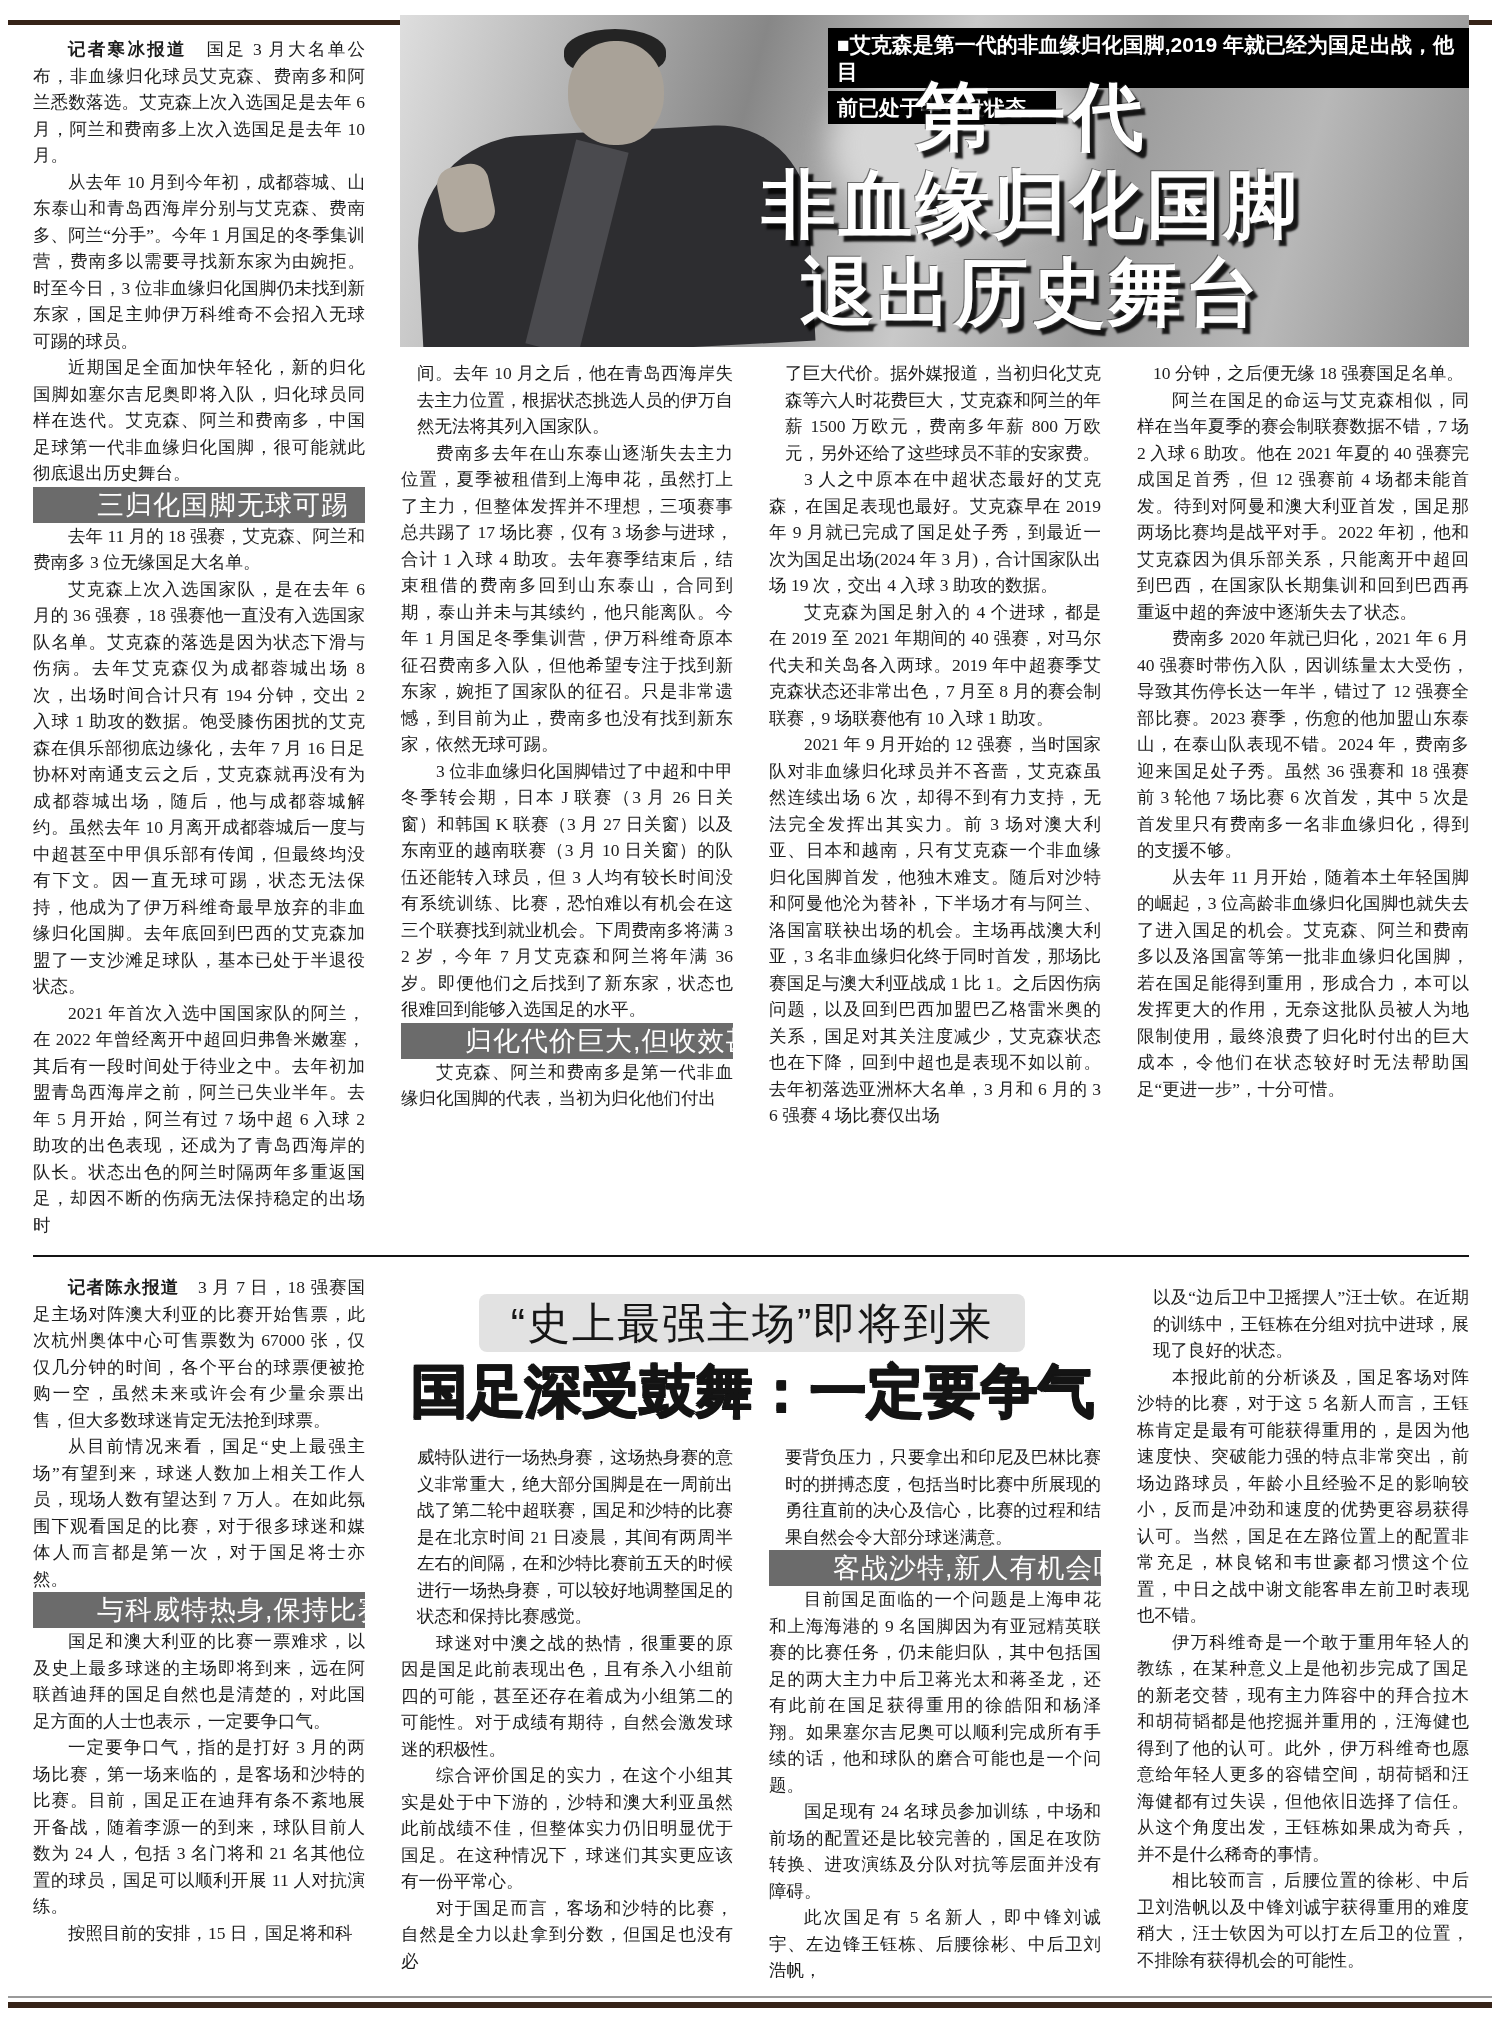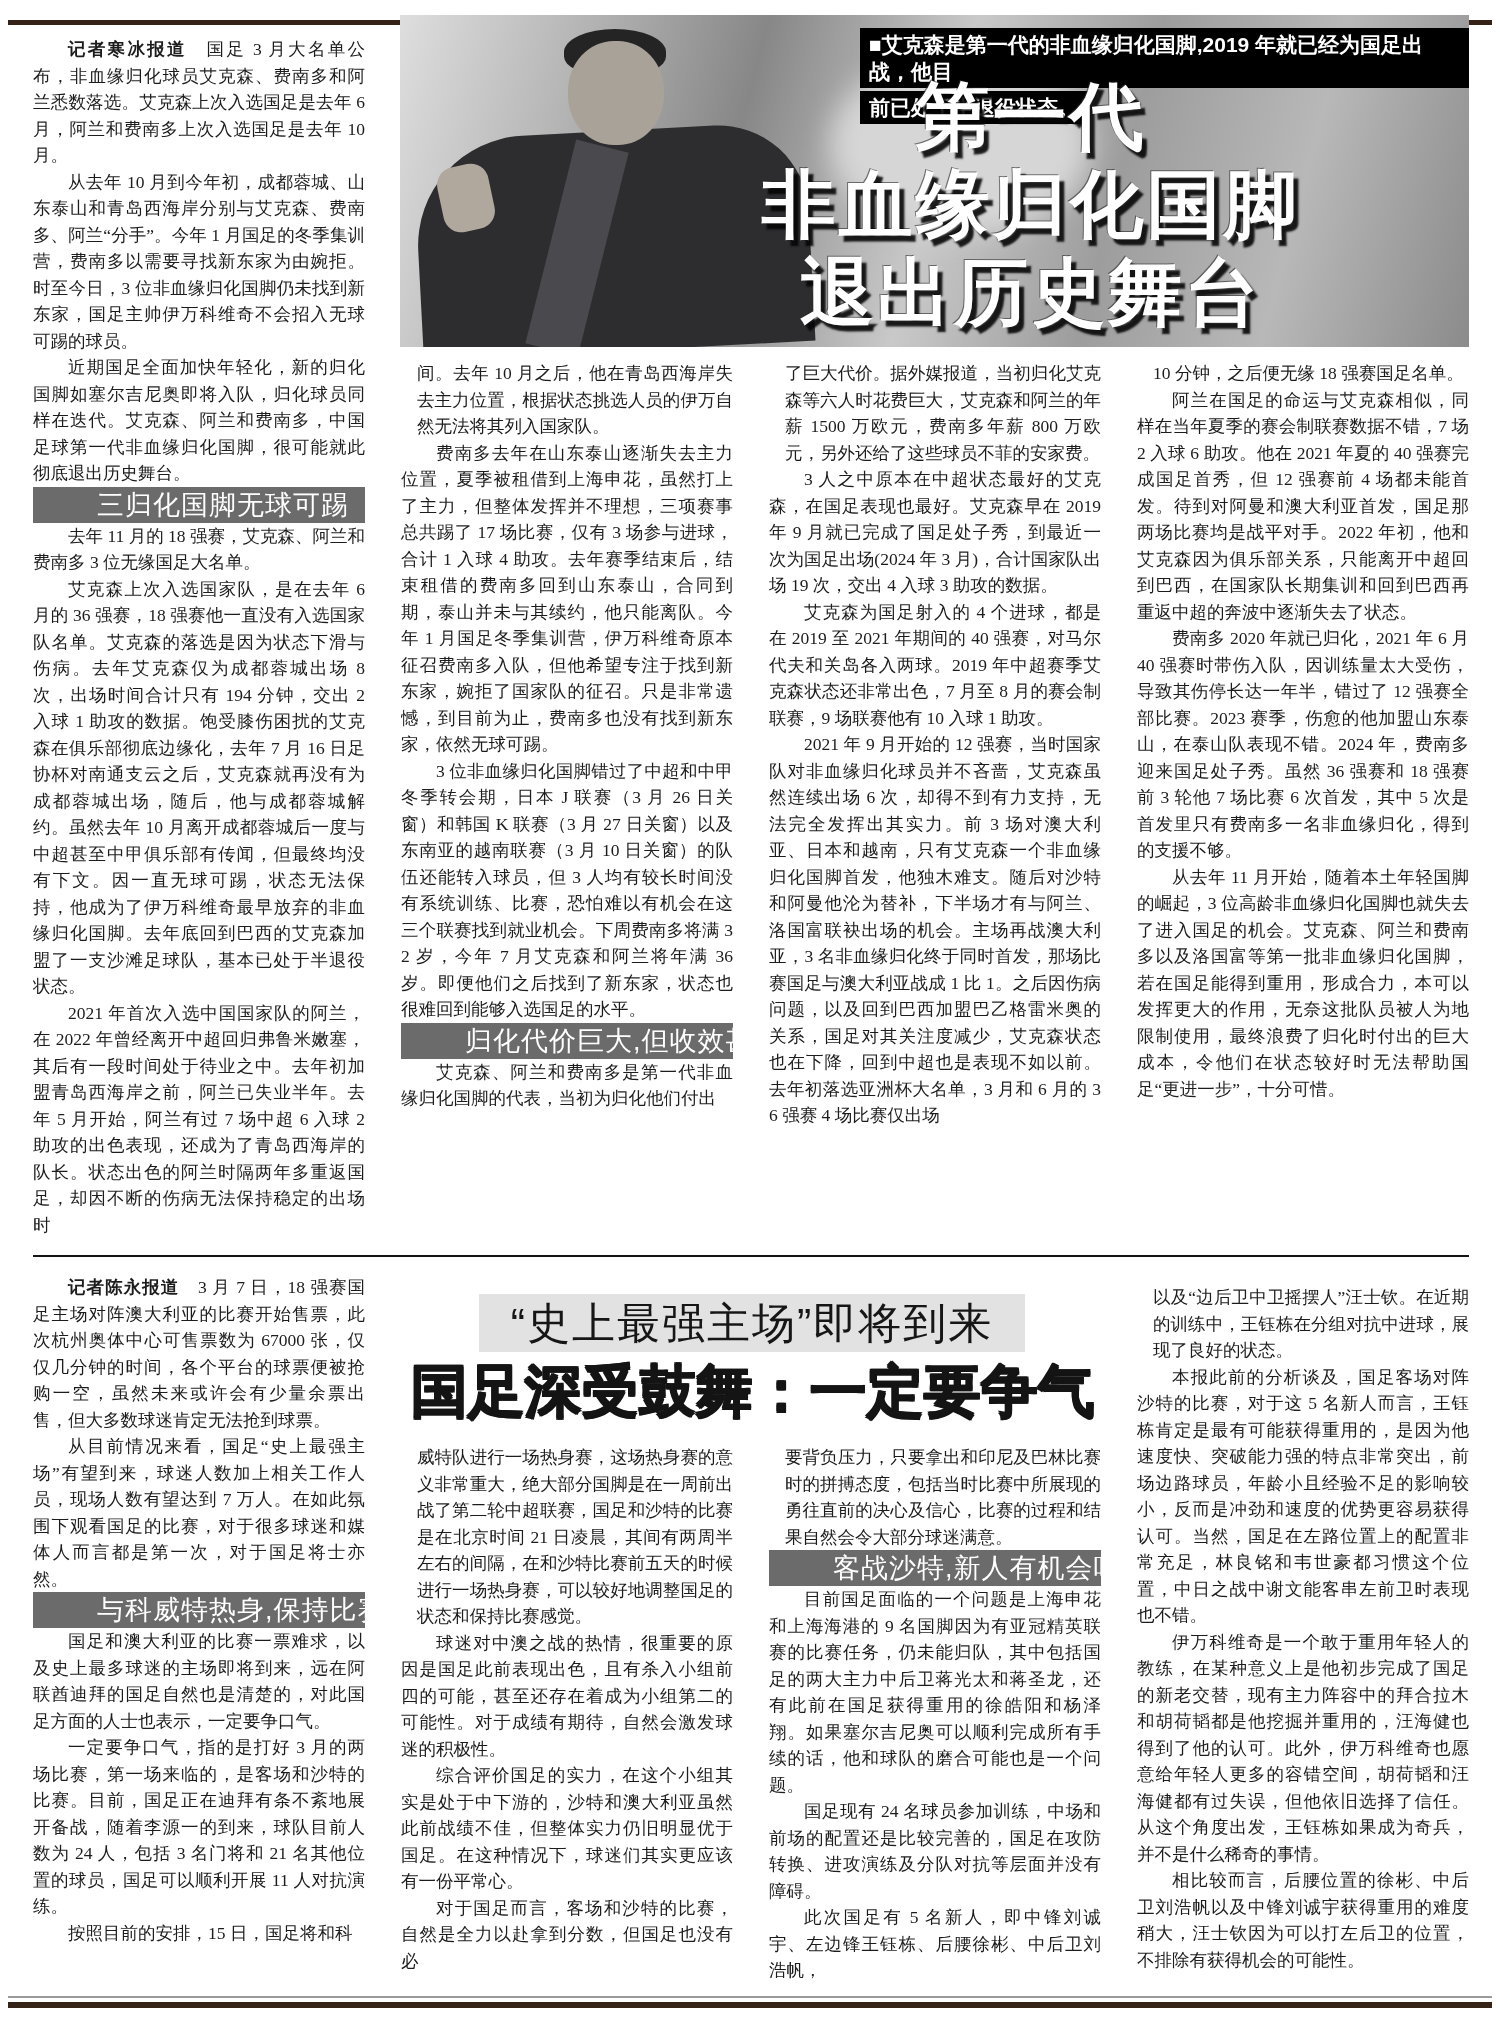--- a/index.html
+++ b/index.html
@@ -29,37 +29,37 @@
          background:linear-gradient(105deg,#dedede 0%,#b5b5b5 16%,#878787 32%,#c9c9c9 50%,#9d9d9d 66%,#b8b8b8 82%,#8b8b8b 100%);}
   .ph-blur{position:absolute;border-radius:50%;filter:blur(14px);}
   .p-torso{position:absolute;left:18px;top:116px;width:392px;height:220px;background:#2d2d30;
            border-radius:110px 90px 0 0;transform:rotate(-3deg);}
   .p-strap{position:absolute;left:150px;top:128px;width:54px;height:210px;background:#4a4a4e;transform:rotate(14deg);}
   .p-head{position:absolute;left:168px;top:26px;width:96px;height:104px;background:#a9a298;border-radius:48%;}
   .p-hair{position:absolute;left:164px;top:14px;width:102px;height:46px;background:#242424;border-radius:50% 50% 40% 40%;}
   .p-hand{position:absolute;left:40px;top:150px;width:52px;height:66px;background:#b0a89d;border-radius:18px;transform:rotate(-12deg);}
 
   .caption{position:absolute;left:428px;top:13px;font-family:"Liberation Sans","DejaVu Sans",sans-serif;
-           font-weight:bold;font-size:21px;line-height:27px;color:#ffffff;margin-left:32px;}
+           font-weight:bold;font-size:21px;line-height:27px;color:#ffffff;}
   .caption .cap-line{display:table;background:#000000;padding:3px 9px;margin-bottom:3px;}
 
   .photo-headline{position:absolute;right:12px;top:58px;width:852px;text-align:center;
        font-family:Liberation Sans, sans-serif;font-weight:bold;color:#ffffff;
        font-size:74px;line-height:88px;letter-spacing:3px;
        text-shadow:5px 6px 2px rgba(5,5,5,0.9), -1px -1px 0 rgba(40,40,40,0.6);}
 
   #a2c1{left:33px;top:1274px;height:716px;}
   #a2c2{left:401px;top:1444px;height:548px;}
   #a2c3{left:769px;top:1444px;height:548px;}
   #a2c4{left:1137px;top:1284px;height:708px;}
 
   .kicker-wrap{position:absolute;left:401px;top:1294px;width:702px;text-align:center;}
   .kicker{display:inline-block;background:#e2e2e2;color:#161616;
           font-family:"Liberation Sans","DejaVu Sans",sans-serif;font-size:43px;line-height:58px;
-          padding:0 32px;letter-spacing:2px;}
+          padding:0 32px;letter-spacing:2px;border-radius:8px;}
   .main-headline{position:absolute;left:385px;top:1356px;width:734px;text-align:center;
           font-family:"Liberation Sans","DejaVu Sans",sans-serif;font-weight:bold;font-size:57px;
           line-height:68px;color:#141414;letter-spacing:0px;
           text-shadow:1.5px 0 0 #141414,0 1.5px 0 #141414,1.5px 1.5px 0 #141414;}
 </style>
 </head>
 <body>
 
 <div id="page">
 

